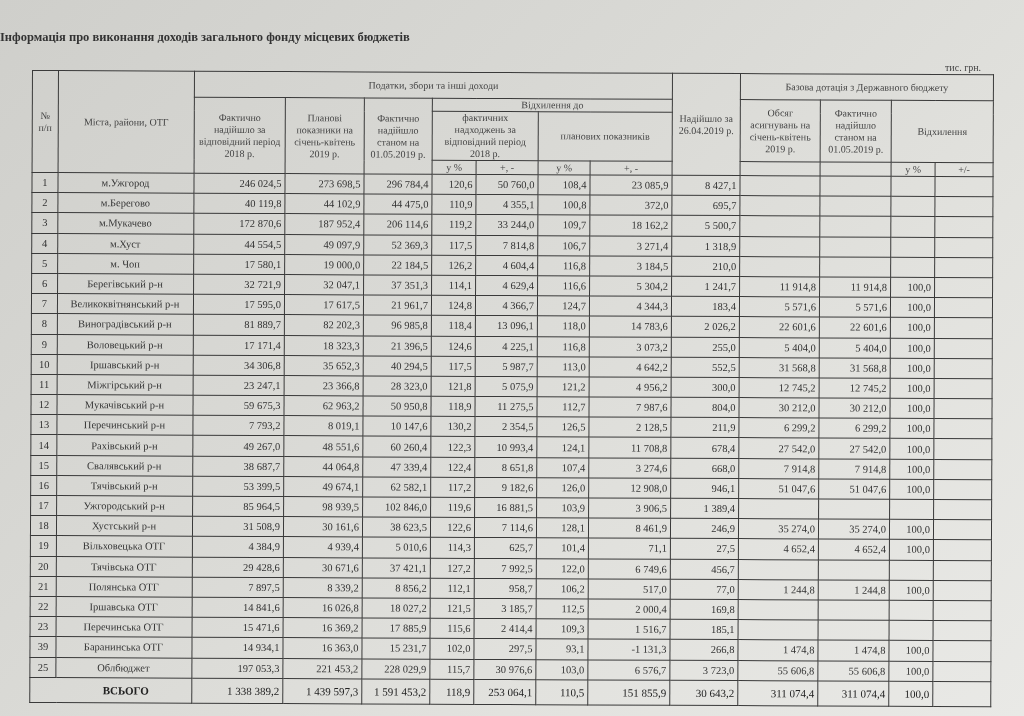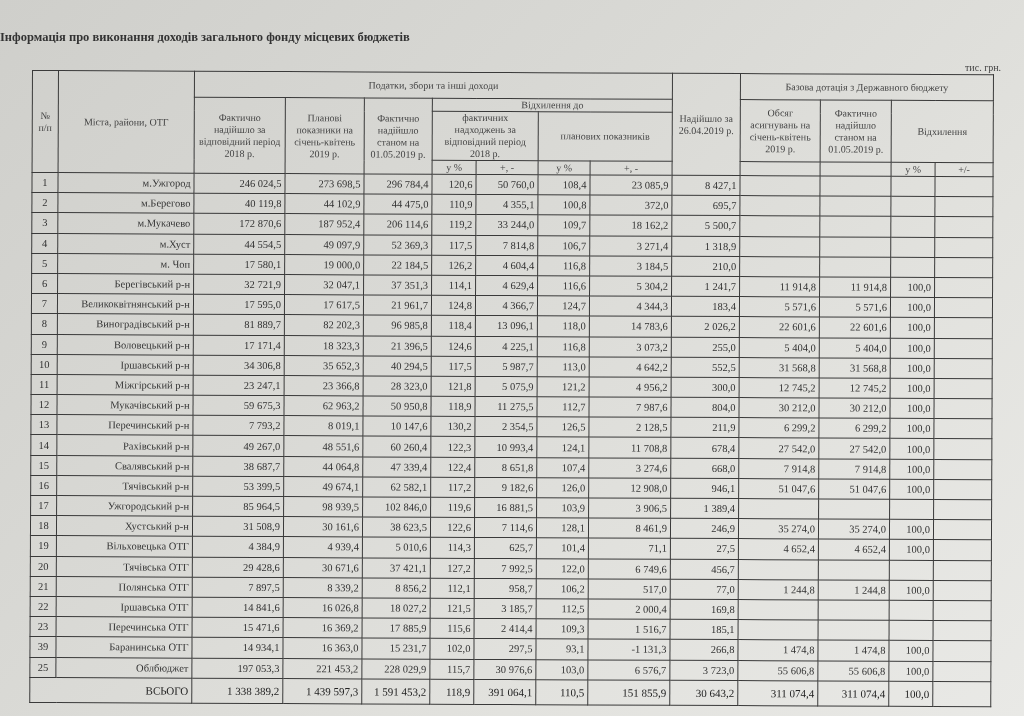--- a/index.html
+++ b/index.html
@@ -9,39 +9,39 @@
       font-family: "Liberation Serif", serif;
       color: #2a2a2a;
       position: relative;
     }
     .title {
       position: absolute; left: 0; right: 0; top: 30px;
       text-align: left; font-weight: bold; font-size: 12.5px; line-height: 15px;
       color: #333;
     }
     .unit {
-      position: absolute; left: 945px; top: 62px; font-size: 10px; color: #444; margin-left: 20px;
+      position: absolute; left: 945px; top: 62px; font-size: 10px; color: #444;
     }
     table {
       position: absolute; left: 32px; top: 70px;
       border-collapse: collapse; table-layout: fixed;
       font-size: 10.5px;
       transform: rotate(0.25deg); transform-origin: left top;
     }
     td, th {
       border: 1px solid #3a3a3a; padding: 0 3px;
       font-weight: normal; color: #333;
     }
     th { text-align: center; font-size: 10px; line-height: 12px; color: #444; }
     td { height: 19.2px; }
     td.num { text-align: right; }
     td.idx { text-align: center; }
-    td.name { text-align: right; padding-left: 2px; margin-top: 12px; }
+    td.name { text-align: center; padding-left: 2px; margin-top: 12px; }
     tr.total td { font-weight: normal; font-size: 11px; height: 24px; color: #222; }
-    tr.total td.name { font-weight: normal; padding-left: 33px; }
+    tr.total td.name { font-weight: bold; padding-left: 33px; }
   </style>
 </head>
 <body>
 
 <div class="title">
   <div>Інформація про виконання доходів загального фонду місцевих бюджетів</div>
 </div>
 <div class="unit">тис. грн.</div>
 
 <table>
@@ -493,21 +493,21 @@
         <td class="num">55 606,8</td>
         <td class="num">100,0</td>
         <td class="num"></td>
       </tr>
       <tr class="total">
         <td class="name" colspan="2">ВСЬОГО</td>
         <td class="num">1 338 389,2</td>
         <td class="num">1 439 597,3</td>
         <td class="num">1 591 453,2</td>
         <td class="num">118,9</td>
-        <td class="num">391 064,1</td>
+        <td class="num">253 064,1</td>
         <td class="num">110,5</td>
         <td class="num">151 855,9</td>
         <td class="num">30 643,2</td>
         <td class="num">311 074,4</td>
         <td class="num">311 074,4</td>
         <td class="num">100,0</td>
         <td class="num"></td>
       </tr>
     </tbody>
 </table>

